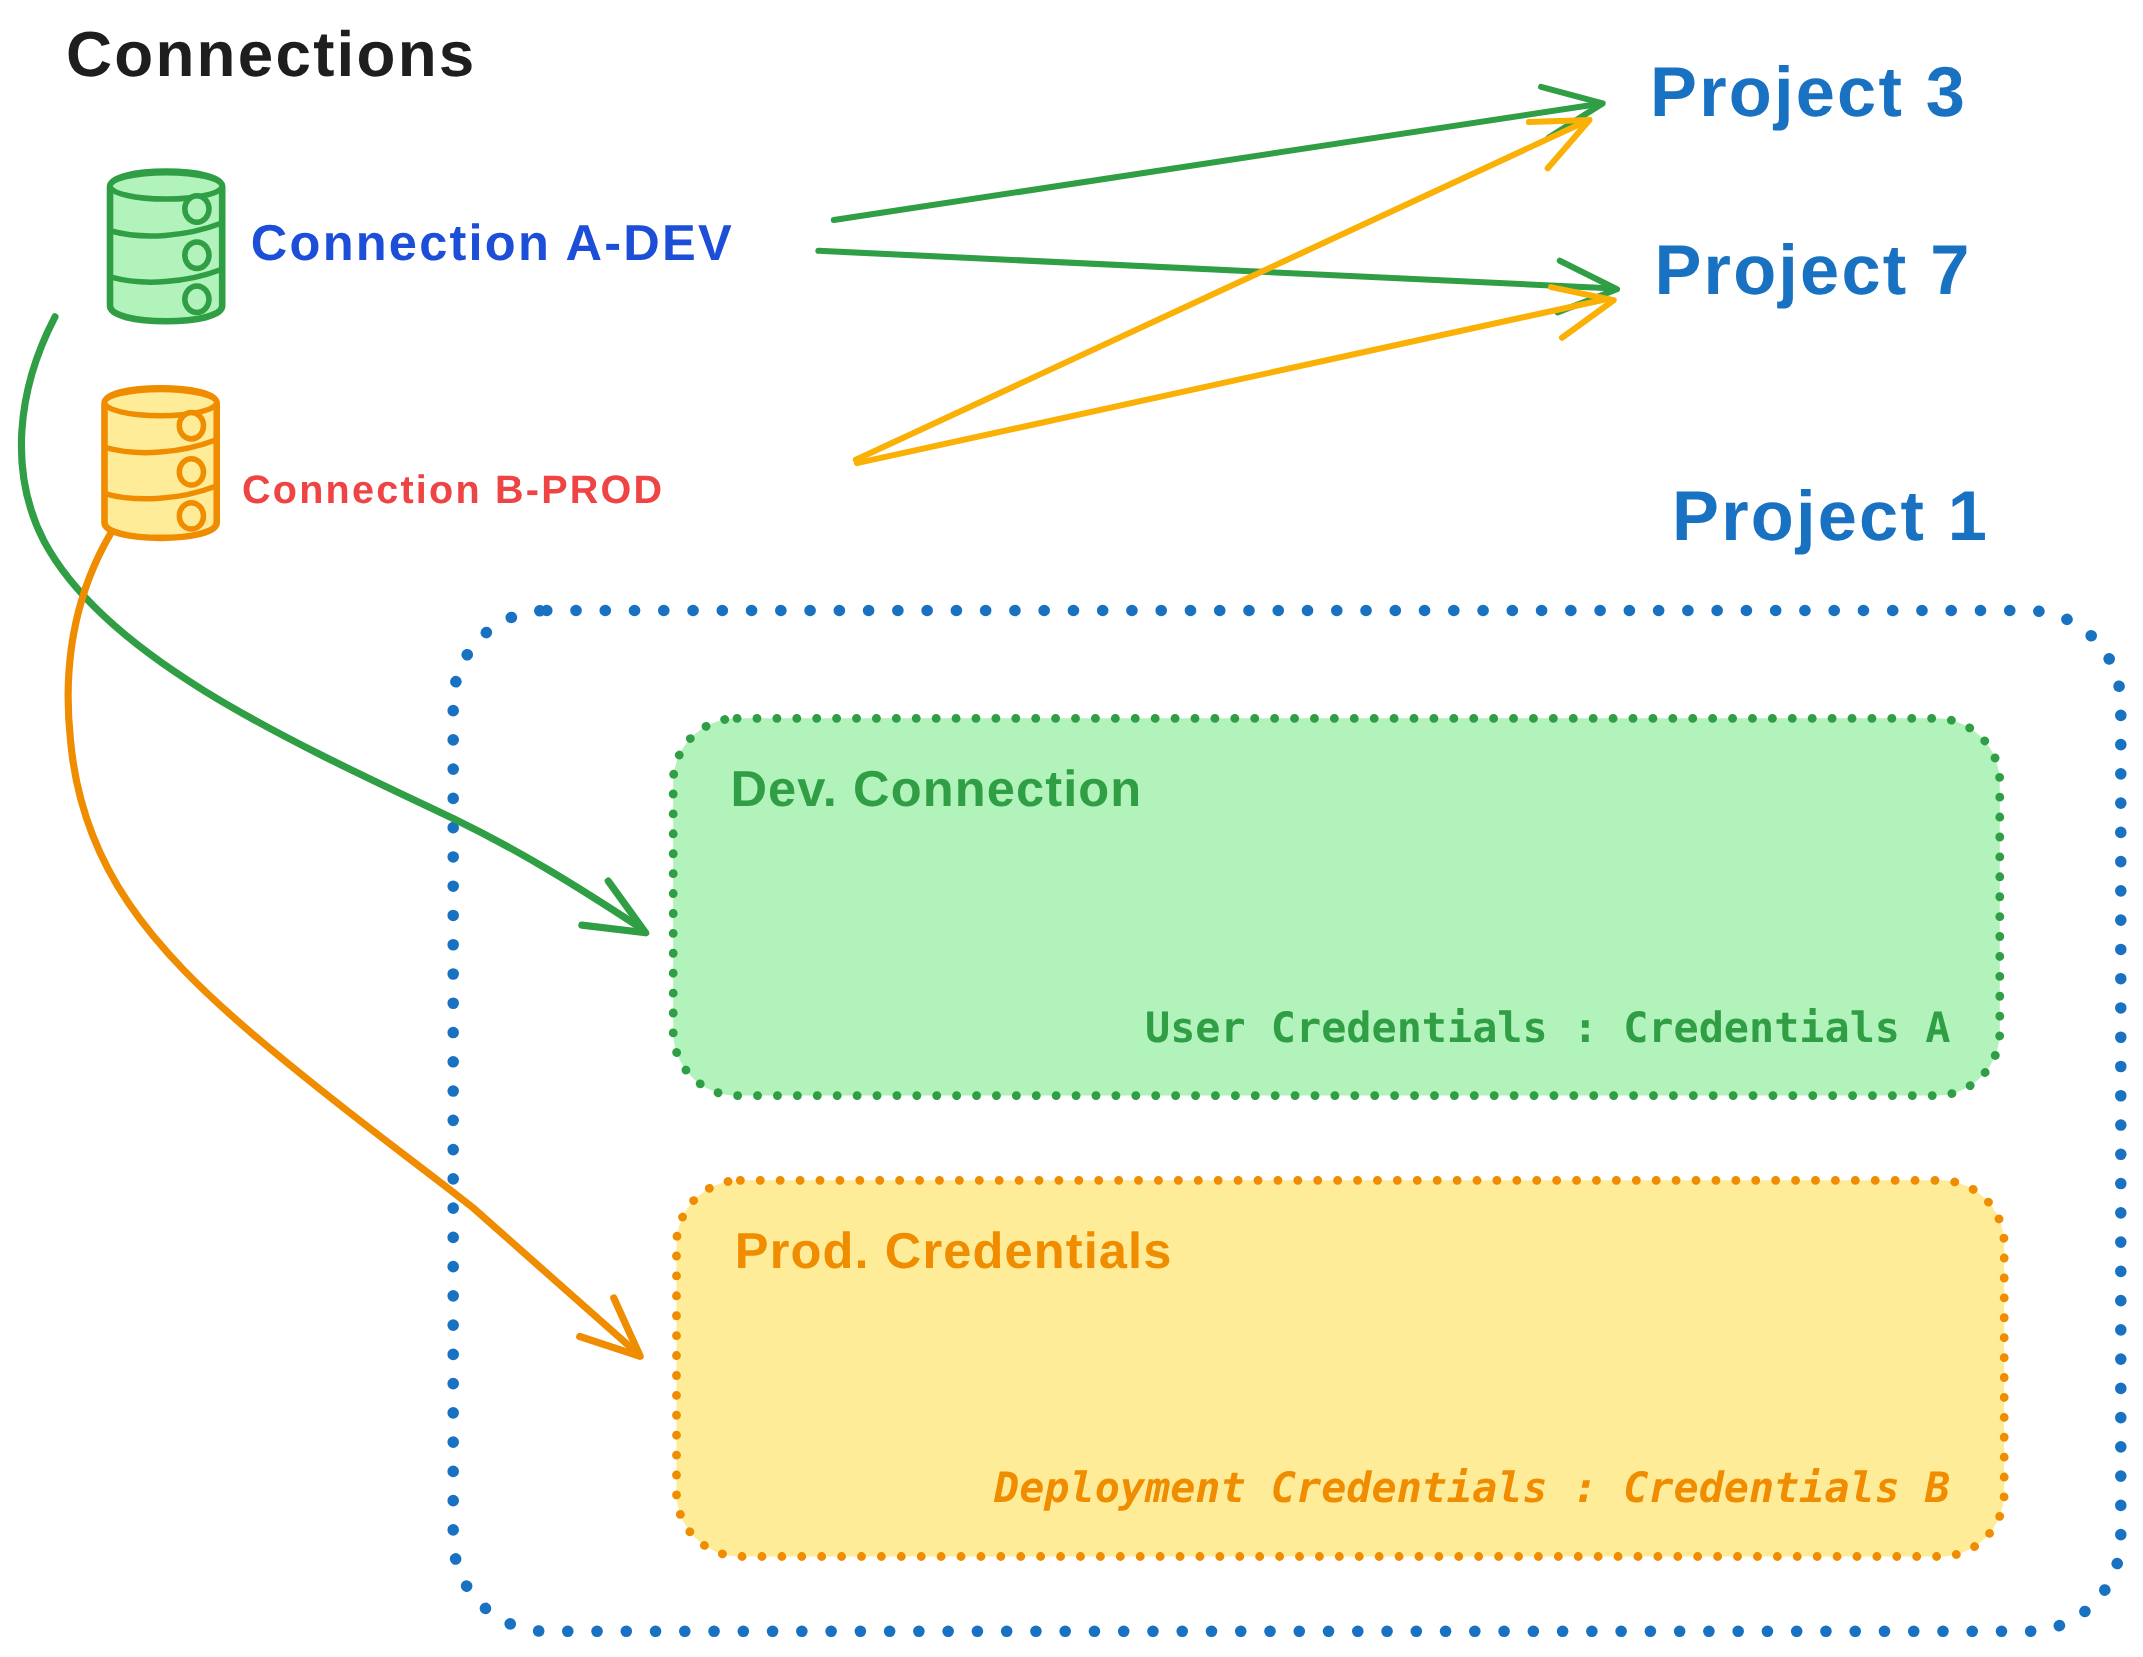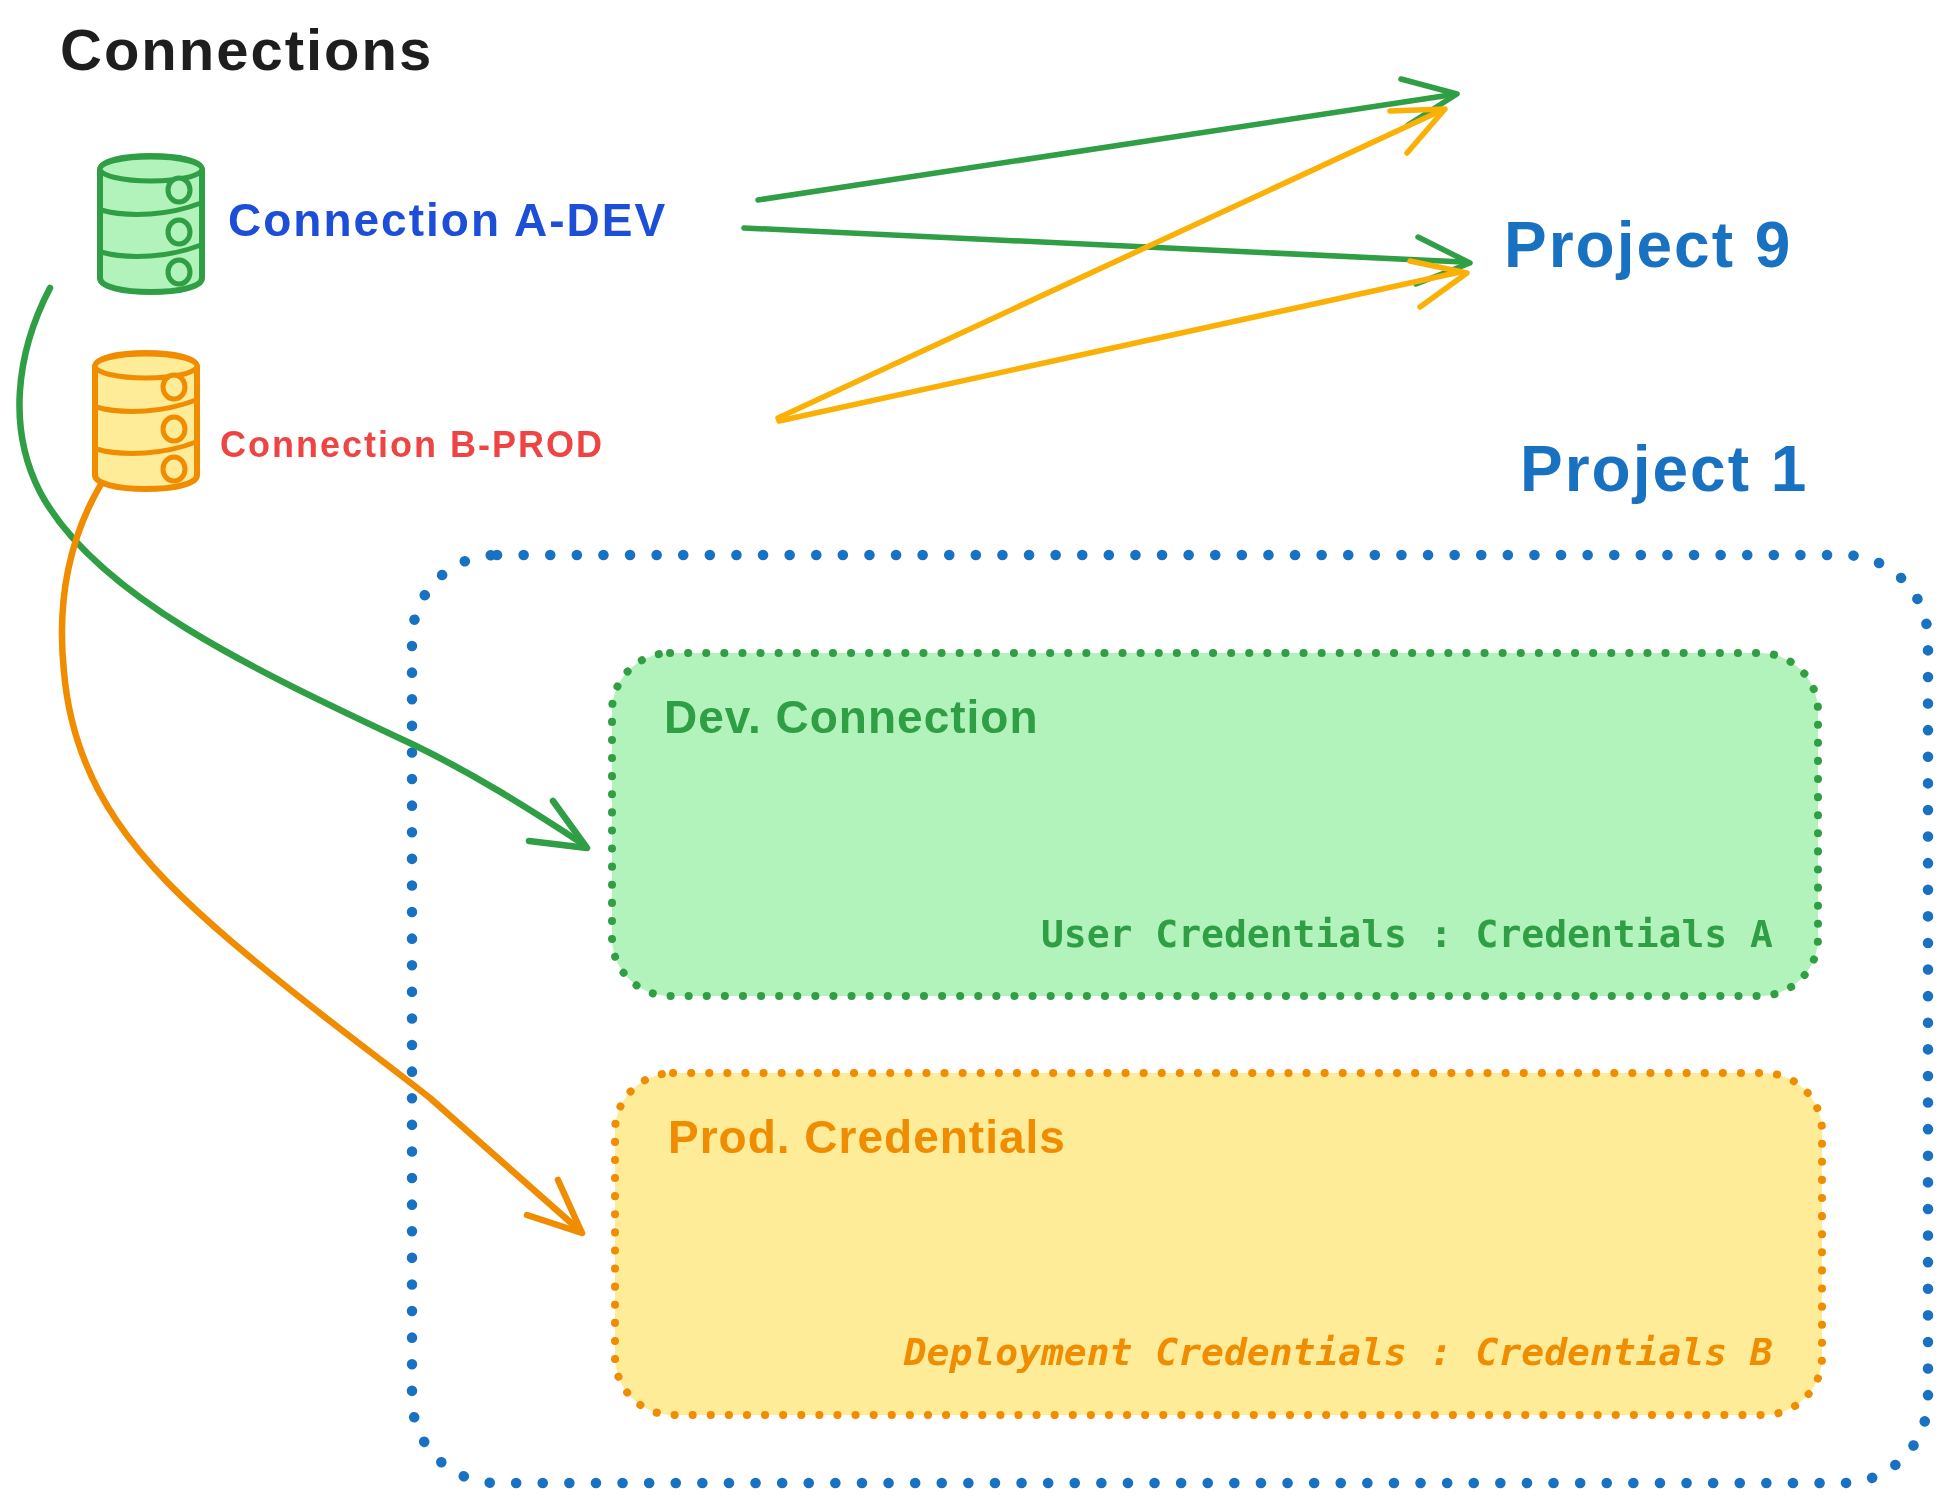--- a/index.html
+++ b/index.html
@@ -86,21 +86,22 @@
       <ellipse cx="84" cy="79" rx="11" ry="12" fill="#ffec99" stroke="#f08c00" stroke-width="5"></ellipse>
       <ellipse cx="84" cy="119" rx="11" ry="12" fill="#ffec99" stroke="#f08c00" stroke-width="5"></ellipse>
     </g>
   </svg>
 
   <div class="txt t-title">Connections</div>
 
   <div class="txt t-conn-a">Connection A-DEV</div>
   <div class="txt t-conn-b">Connection B-PROD</div>
 
-  <div class="txt t-proj t-p2">Project 9</div>
+  <div class="txt t-proj t-p3">Project 3</div>
+  <div class="txt t-proj t-p2">Project 7</div>
   <div class="txt t-proj t-p1">Project 1</div>
 
   <div class="txt t-env t-dev-env">Dev. Connection</div>
   <div class="txt t-cred t-dev-cred">User Credentials : Credentials A</div>
 
   <div class="txt t-env t-prod-env">Prod. Credentials</div>
   <div class="txt t-cred t-prod-cred">Deployment Credentials : Credentials B</div>
 
 </div>
 

